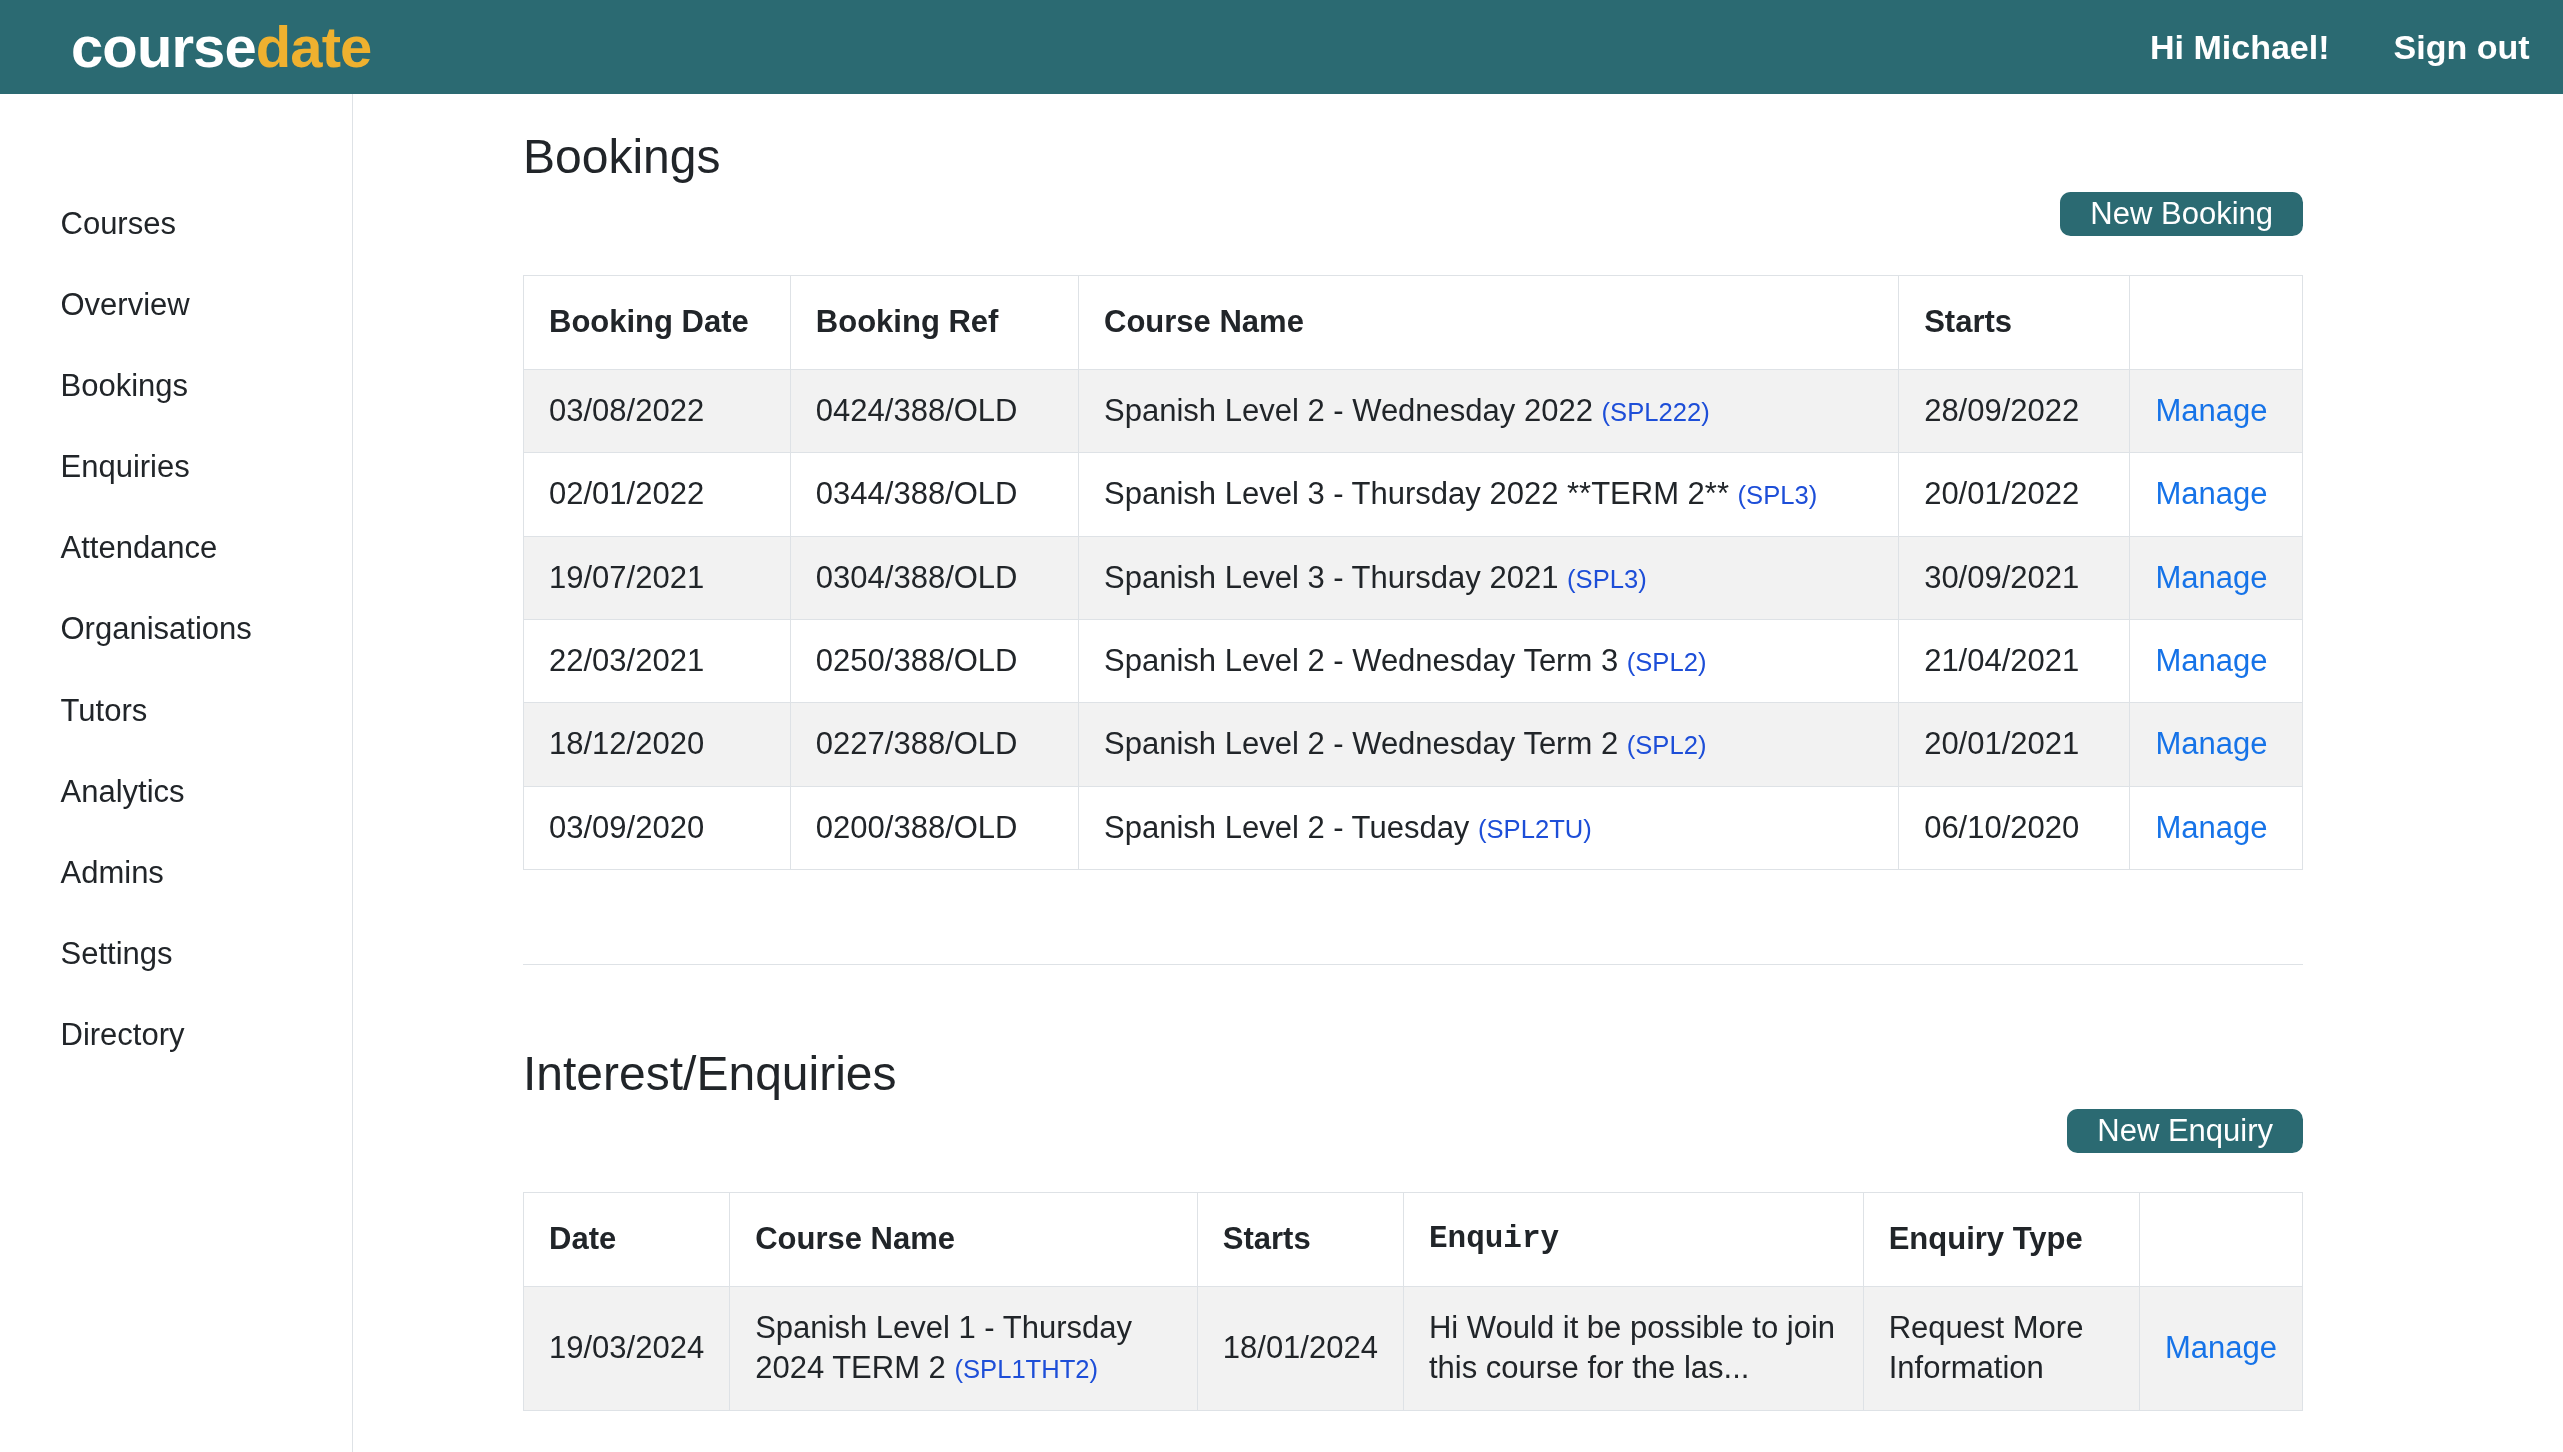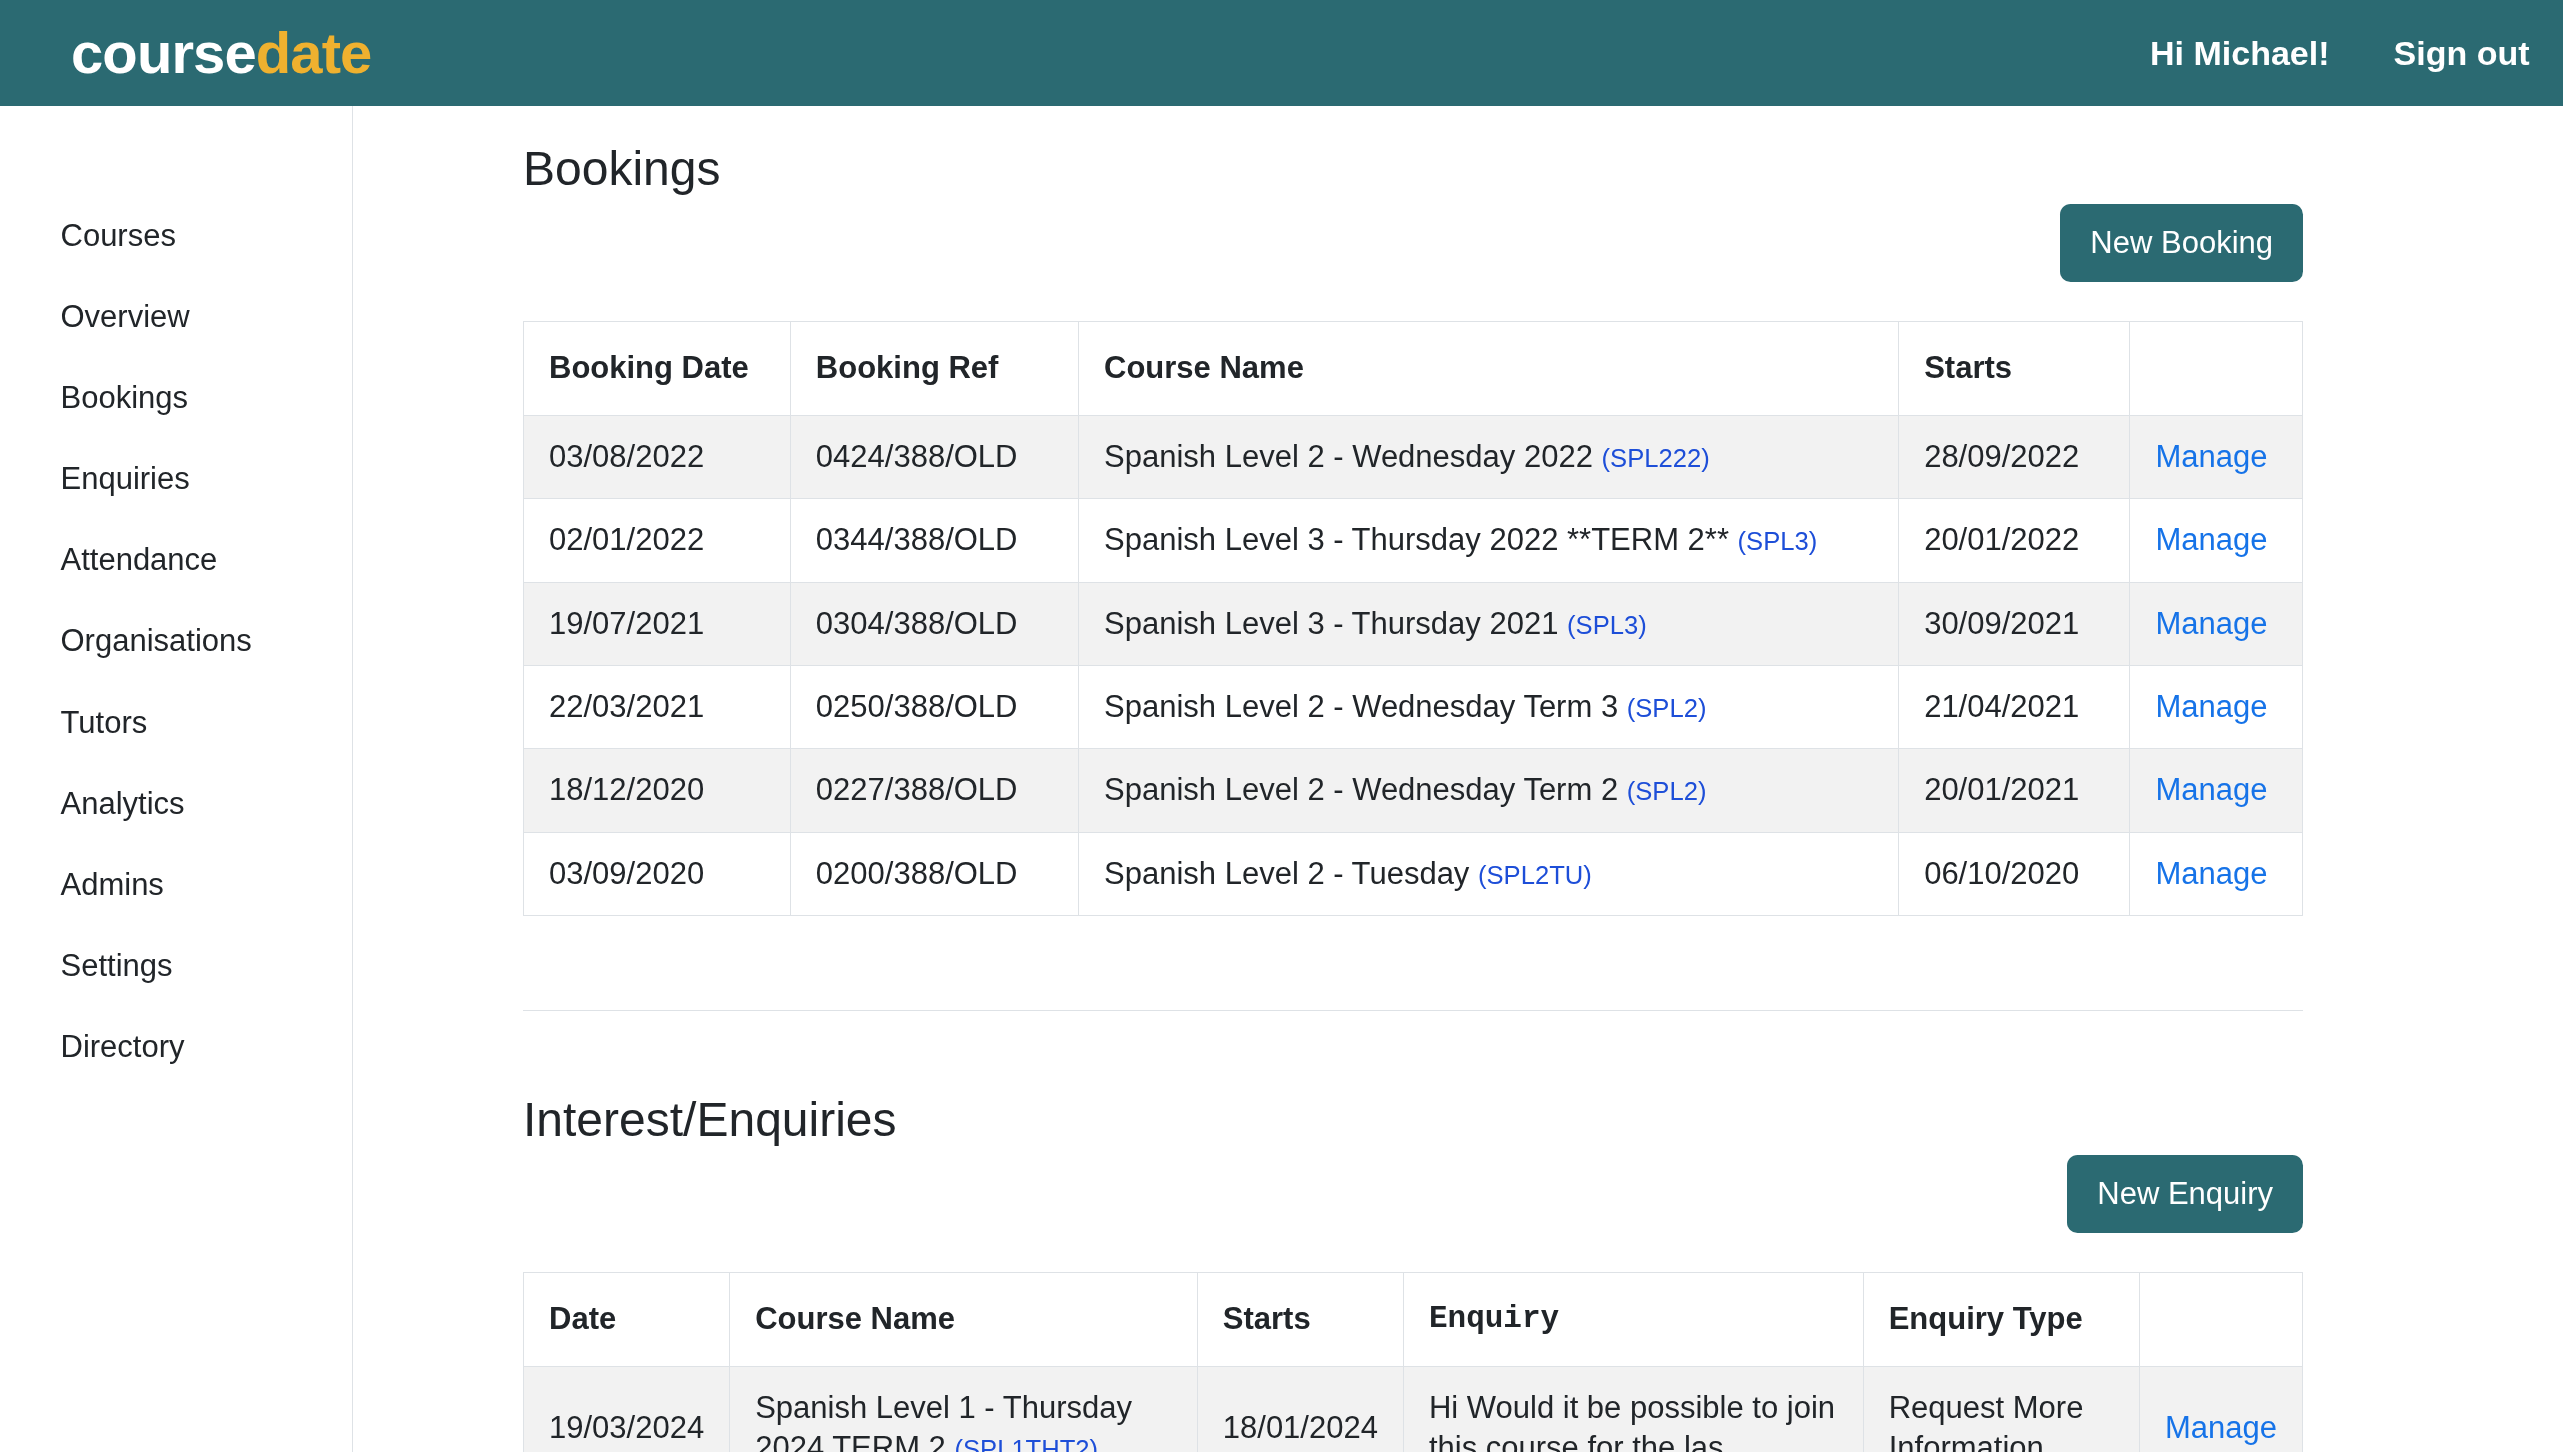--- a/index.html
+++ b/index.html
@@ -6,21 +6,21 @@
   html, body { width: 2563px; height: 1453px; }
   body {
     font-family: "Liberation Sans", sans-serif;
     background: #ffffff;
     color: #212529;
     line-height: 1.3;
   }
 
   
   .app-header {
-    height: 106px;
+    height: 94px;
     background: #2b6a72;
     display: flex;
     align-items: center;
     justify-content: space-between;
     padding: 0 26.5px 0 71px;
   }
   .logo { font-size: 58px; font-weight: 700; letter-spacing: -0.9px; cursor: pointer; }
   .logo .logo-part1 { color: #ffffff; }
   .logo .logo-part2 { color: #efb12f; }
   .header-right { display: flex; align-items: center; gap: 64px; padding-right: 7px; }
@@ -56,21 +56,21 @@
   .main { flex: 1 1 auto; padding: 32px 260px 53px 170px; }
   .section-title { font-size: 48px; font-weight: 400; color: #212529; }
   .button-row { display: flex; justify-content: flex-end; margin-top: 3.5px; }
   .btn-teal {
     background: #2b6a72;
     color: #ffffff;
     font-family: "Liberation Sans", sans-serif;
     font-size: 31px;
     border: none;
     border-radius: 10.6px;
-    padding: 21px 30px;
+    padding: 4px 30px;
     cursor: pointer;
   }
 
   table { width: 100%; border-collapse: collapse; margin-top: 39px; font-size: 31px; }
   th, td {
     border: 1.8px solid #dee2e6;
     text-align: left;
     vertical-align: middle;
     padding: 21px 25px;
   }

